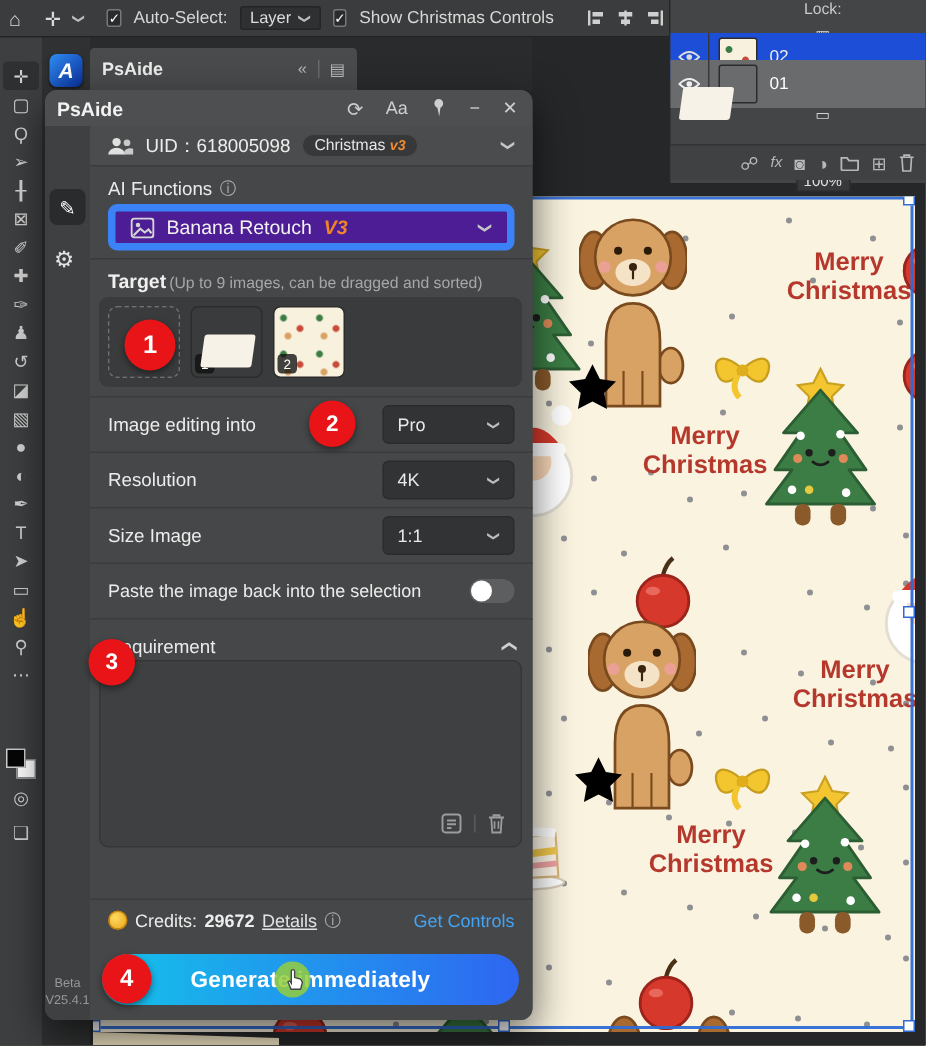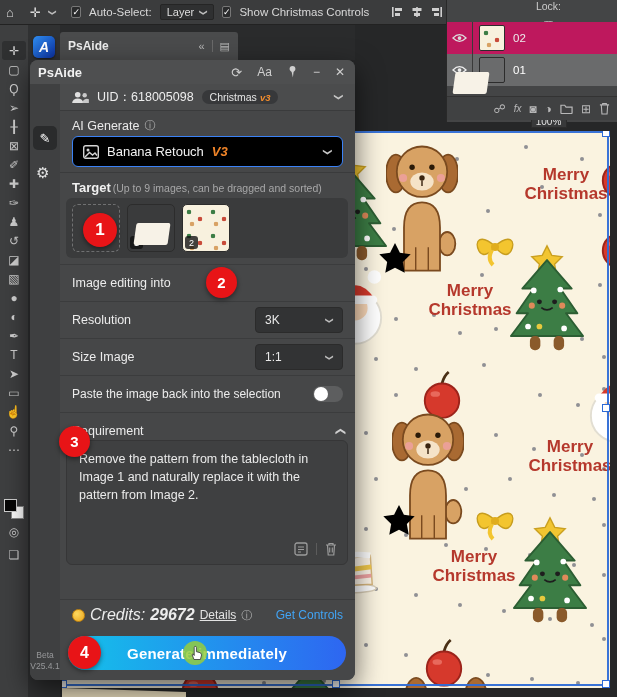--- a/index.html
+++ b/index.html
@@ -69,21 +69,21 @@
   .rail-gear{position:absolute;left:6px;top:80px;color:#e2e2e2;font-size:15px;}
   .rail-beta{position:absolute;left:-2px;bottom:8px;width:34px;text-align:center;color:#97989a;font-size:8.5px;line-height:1.3;}
   .p-content{position:absolute;left:30px;top:24px;width:295px;height:596px;background:#464748;border-radius:0 0 8px 0;}
   .uid-row{position:absolute;left:0;top:0;width:295px;height:27px;display:flex;align-items:center;gap:8px;padding:0 12px;border-bottom:1px solid #3a3b3c;background:#4b4c4d;}
   .uid-text{font-size:12.5px;color:#ededed;}
   .member-pill{display:flex;align-items:center;gap:3px;background:#37383a;border-radius:9px;padding:1px 8px;font-size:10.5px;color:#e6e6e6;}
   .member-v{color:#f08c2e;font-style:italic;font-weight:bold;font-size:9.5px;}
   .row-caret{margin-left:auto;font-size:9px;color:#c6c6c6;transform:rotate(90deg);}
   .ai-label-row{position:absolute;left:12px;top:34px;display:flex;align-items:center;gap:5px;font-size:12.5px;color:#eaeaea;}
   .info-i{color:#b3b3b3;font-size:11px;}
-  .func-select{position:absolute;left:12px;top:52px;width:271px;height:31px;background:#000000;border:1px solid #3b82f6;border-radius:6px;display:flex;align-items:center;gap:8px;padding:0 10px;color:#d8d8d8;}
+  .func-select{position:absolute;left:12px;top:52px;width:271px;height:31px;background:#4c1d95;border:5px solid #3b82f6;border-radius:6px;display:flex;align-items:center;gap:8px;padding:0 10px;color:#d8d8d8;}
   .func-name{font-size:13px;color:#f2f2f2;}
   .func-v{font-size:13px;font-weight:bold;font-style:italic;color:#f08428;}
   .sec-line{position:absolute;left:0;width:295px;height:1px;background:#3a3b3c;}
   .target-label-row{position:absolute;left:12px;top:96px;display:flex;align-items:baseline;gap:2px;}
   .target-label{font-size:13px;color:#f0f0f0;font-weight:bold;}
   .target-hint{font-size:10.5px;color:#a7a7a8;}
   .target-box{position:absolute;left:6px;top:114px;width:282px;height:60px;background:#3a3b3c;border-radius:6px;display:flex;align-items:center;gap:7px;padding:0 6px;}
   .add-slot{width:48px;height:48px;border:1.5px dashed #707172;border-radius:6px;}
   .thumb{position:relative;width:48px;height:48px;border-radius:5px;border:1px solid #2c2c2c;overflow:hidden;}
   .thumb-photo{background:linear-gradient(180deg,#cbb globalization894,#e8ddc5 0%,#efe7d5 35%,#f3ece0 55%,#d8c7a6 80%,#b9a37f 100%);}
@@ -99,35 +99,35 @@
   .toggle .knob{position:absolute;left:1px;top:1px;width:14px;height:14px;border-radius:50%;background:#fff;}
   .req-caret{font-size:10px;color:#cfcfcf;transform:rotate(-90deg);}
   .req-box{position:absolute;left:6px;top:356px;width:282px;height:125px;background:#3f4041;border:1px solid #363637;border-radius:6px;padding:9px 12px;}
   .req-text{font-size:12.5px;color:#eaeaea;line-height:1.45;}
   .req-icons{position:absolute;right:10px;bottom:8px;display:flex;align-items:center;gap:8px;color:#9c9c9c;}
   .req-icons .vline{width:1px;height:12px;background:#5c5c5c;}
   .tip{position:absolute;left:0;top:494px;width:295px;text-align:center;font-size:10.5px;color:#9e9ea0;}
   .footer-line{position:absolute;left:0;top:515px;width:295px;height:1px;background:#3a3b3c;}
   .credits-row{position:absolute;left:12px;top:522px;width:271px;display:flex;align-items:center;gap:5px;}
   .coin{width:13px;height:13px;border-radius:50%;background:radial-gradient(circle at 35% 35%,#ffd95e,#e8a51e);border:1px solid #c8880f;}
-  .credits-text{font-size:16px;color:#ededed;font-style:italic;}
+  .credits-text{font-size:12px;color:#ededed;}
   .credits-num{font-weight:bold;}
   .details{font-size:12px;color:#e3e3e3;text-decoration:underline;}
   .get-credits{margin-left:auto;font-size:12px;color:#41a4f5;}
   .gen-btn{position:absolute;left:8px;top:552px;width:278px;height:34px;border-radius:17px;background:linear-gradient(90deg,#14c2ea,#2e66f1);display:flex;align-items:center;justify-content:center;color:#fff;font-size:15px;font-weight:600;letter-spacing:.2px;}
 
   
   .layers-panel{position:absolute;left:446px;top:0;width:171px;height:122px;background:#444546;border-left:1px solid #292929;z-index:15;}
   .lock-row{position:absolute;left:16px;top:0;width:171px;height:22px;display:flex;align-items:center;gap:7px;padding:0 6px;color:#cbcbcb;flex-direction:column;}
   .lock-label{font-size:10.5px;}
   .lock-ic{font-size:10.5px;color:#d2d2d2;line-height:1;}
   .fill-box{width:36px;height:16px;background:#38393a;border:1px solid #2b2b2b;font-size:10px;color:#e0e0e0;display:flex;align-items:center;justify-content:center;}
   .layer-row{position:absolute;left:0;width:171px;height:32px;display:flex;align-items:center;}
   .layer-row.sel{background:#6a6b6c;}
-  .layer-row.unsel{background:#be185d;}
+  .layer-row.unsel{background:#1d4ed8;}
   .eye-cell{width:26px;height:32px;display:flex;align-items:center;justify-content:center;border-right:1px solid #3a3a3a;color:#dcdcdc;}
   .layer-thumb{width:26px;height:26px;margin-left:6px;border:1px solid #2c2c2c;border-radius:2px;}
   .layer-name{margin-left:8px;font-size:11.5px;color:#ececec;}
   .layers-bottom{position:absolute;left:0;top:96px;width:171px;height:24px;background:#404142;border-top:1px solid #333;display:flex;align-items:center;justify-content:flex-end;gap:8px;padding:0 8px;color:#b8b8b9;font-size:12px;}
   .lb-fx{font-style:italic;font-size:10px;}
 
   
   .ann{position:absolute;border-radius:50%;background:#e81417;color:#fff;font-weight:bold;display:flex;align-items:center;justify-content:center;box-shadow:0 2px 5px rgba(0,0,0,.45);z-index:40;}
   .ann1{left:83px;top:213px;width:34px;height:34px;font-size:17px;}
   .ann2{left:206px;top:267px;width:31px;height:31px;font-size:15px;}
@@ -535,21 +535,21 @@
             <path d="M11 13 a5 4.5 0 0 1 7-4.2 V13z" fill="#c9c9c9"></path>
           </svg>
         <span class="uid-text">UID：618005098</span>
         <span class="member-pill">
           <span>Christmas</span>
           <span class="member-v">v3</span>
         </span>
         <span class="row-caret">❯</span>
       </div>
       <div class="ai-label-row">
-        <span>AI Generate</span>
+        <span>AI Functions</span>
         <span class="info-i">ⓘ</span>
       </div>
       <div class="func-select">
         <svg width="16" height="14" viewBox="0 0 16 14">
             <rect x="0.7" y="0.7" width="14.6" height="12.6" rx="2" fill="none" stroke="#d5d5d5" stroke-width="1.4"></rect>
             <circle cx="5" cy="5" r="1.5" fill="#d5d5d5"></circle>
             <path d="M2 12 L6.5 7.5 L9.5 10 L12 8 L14 10.5" fill="none" stroke="#d5d5d5" stroke-width="1.4"></path>
           </svg>
         <span class="func-name">Banana Retouch</span>
         <span class="func-v">V3</span>
@@ -564,25 +564,29 @@
         <div class="add-slot"></div>
         <div class="thumb thumb-photo">
           <span class="badge">1</span>
         </div>
         <div class="thumb thumb-pattern">
           <span class="badge">2</span>
         </div>
       </div>
       <div class="opt-row" style="top:180px">
         <span class="opt-label">Image editing into</span>
+        <span class="select-pill">
+          <span class="select-val">Pro</span>
+          <span class="pill-caret">❯</span>
+        </span>
       </div>
       <div class="opt-row" style="top:217px">
         <span class="opt-label">Resolution</span>
         <span class="select-pill">
-          <span class="select-val">3K</span>
+          <span class="select-val">4K</span>
           <span class="pill-caret">❯</span>
         </span>
       </div>
       <div class="opt-row" style="top:254px">
         <span class="opt-label">Size Image</span>
         <span class="select-pill">
           <span class="select-val">1:1</span>
           <span class="pill-caret">❯</span>
         </span>
       </div>
@@ -590,21 +594,20 @@
         <span class="opt-label" style="font-size:12px">Paste the image back into the selection</span>
         <span class="toggle">
             <span class="knob"></span>
           </span>
       </div>
       <div class="opt-row" style="top:328px">
         <span class="opt-label">Requirement</span>
         <span class="req-caret">❯</span>
       </div>
       <div class="req-box">
-        <div class="req-text">Remove the pattern from the tablecloth in Image 1 and naturally replace it with the pattern from Image 2.</div>
         <div class="req-icons">
           <svg width="14" height="14" viewBox="0 0 14 14">
               <rect x="1" y="1" width="12" height="12" rx="2" fill="none" stroke="#9c9c9c" stroke-width="1.3"></rect>
               <path d="M4 5 h6 M4 7.5 h6 M4 10 h3" stroke="#9c9c9c" stroke-width="1.2"></path>
             </svg>
           <span class="vline"></span>
           <svg width="12" height="14" viewBox="0 0 12 14">
               <path d="M1 3 h10 M4 3 V1.5 h4 V3 M2.5 3 l.7 10 h5.6 l.7-10" fill="none" stroke="#9c9c9c" stroke-width="1.2"></path>
               <path d="M4.7 5.5 v5 M7.3 5.5 v5" stroke="#9c9c9c" stroke-width="1.1"></path>
             </svg>
@@ -642,21 +645,21 @@
     <div class="layer-row unsel" style="top:22px">
       <span class="eye-cell">
           <svg width="15" height="10" viewBox="0 0 16 10">
             <path d="M1 5 Q8 -2 15 5 Q8 12 1 5 Z" fill="none" stroke="#dcdcdc" stroke-width="1.3"></path>
             <circle cx="8" cy="5" r="2" fill="#dcdcdc"></circle>
           </svg>
         </span>
       <span class="layer-thumb thumb-pattern"></span>
       <span class="layer-name">02</span>
     </div>
-    <div class="layer-row sel" style="top:54px">
+    <div class="layer-row sel" style="top:40px">
       <span class="eye-cell">
           <svg width="15" height="10" viewBox="0 0 16 10">
             <path d="M1 5 Q8 -2 15 5 Q8 12 1 5 Z" fill="none" stroke="#eee" stroke-width="1.3"></path>
             <circle cx="8" cy="5" r="2" fill="#eee"></circle>
           </svg>
         </span>
       <span class="layer-thumb thumb-photo"></span>
       <span class="layer-name" style="color:#fff">01</span>
     </div>
     <div class="layers-bottom">

